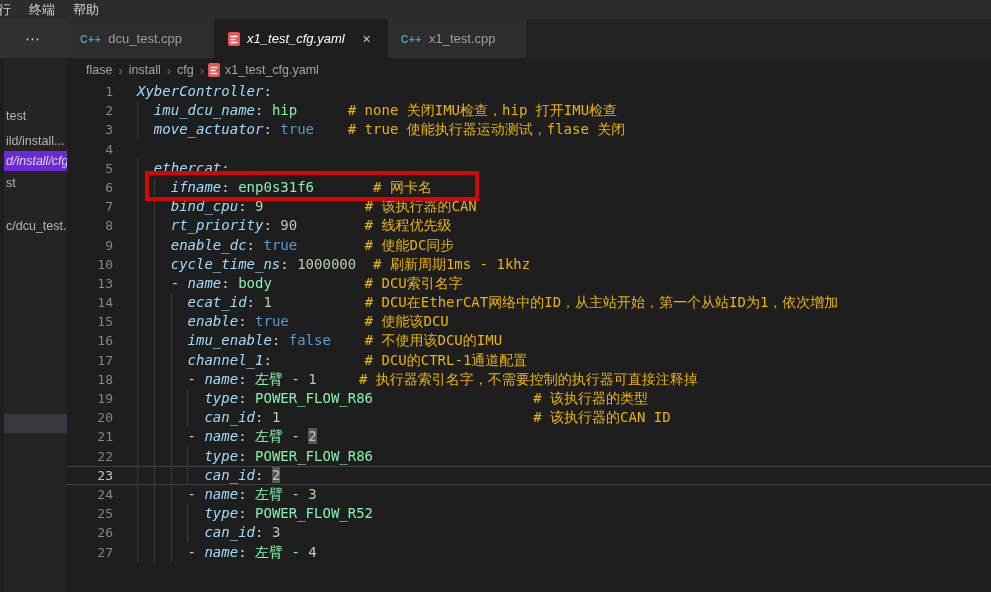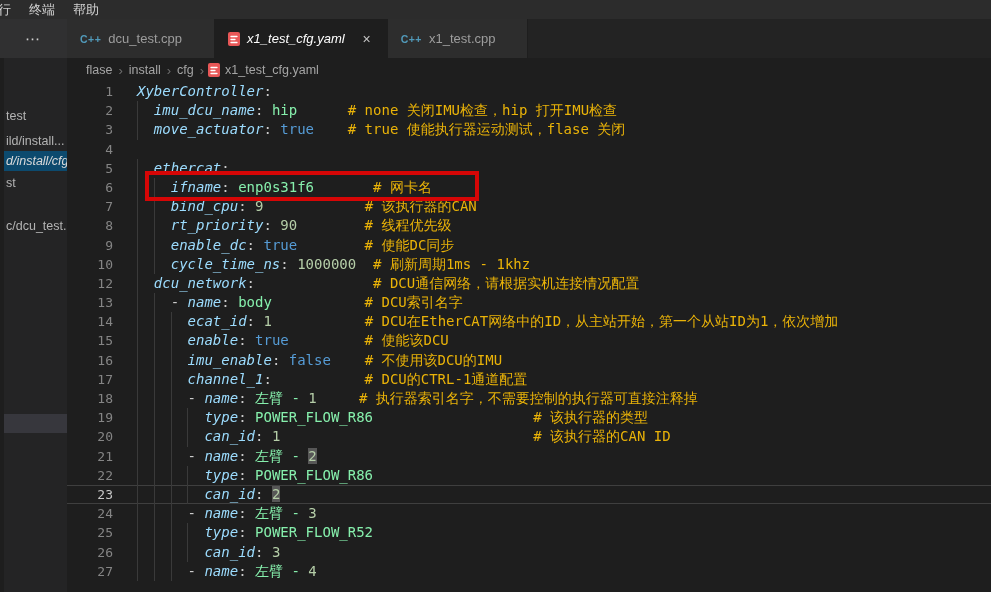--- a/index.html
+++ b/index.html
@@ -13,21 +13,21 @@
   .menu-item.clipped { margin-left:-11px; }
 
   
   .sidebar-header { position:absolute; top:19px; left:0; width:67px; height:39px;
                     background:#303031; display:flex; align-items:center; justify-content:center; }
   .more-dots { color:#cfcfcf; font-size:15px; letter-spacing:2px; }
   .sidebar { position:absolute; top:58px; left:4px; width:67px; bottom:0; background:#242425;
              border-right:2px solid #86efac; overflow:hidden; }
   .side-item { position:absolute; left:0; width:100%; height:20px; line-height:20px;
                font-size:12.5px; color:#b4b4b4; padding-left:2px; white-space:nowrap; overflow:hidden; }
-  .side-item.selected { background:#0c4a6e; color:#dadada; }
+  .side-item.selected { background:#6d28d9; color:#dadada; }
   .side-item.italic { font-style:italic; }
   .side-bar-empty-selection { position:absolute; left:0; width:100%; height:19px; background:#37373d; }
 
   
   .tabstrip { position:absolute; top:19px; left:67px; right:0; height:39px; background:#232323;
               display:flex; }
   .tab { display:flex; align-items:center; height:100%; padding:0 13px; background:#2d2d2d;
          border-right:1px solid #1e1e1e; color:#9d9d9d; font-size:13px; gap:7px; white-space:nowrap; }
   .tab.active { background:#1e1e1e; color:#ffffff; }
   .tab.active .tab-label { font-style:italic; }
@@ -135,21 +135,20 @@
       <div class="code-line"><span class="ln">1</span><span class="line-content"><span class="key">XyberController</span><span class="pun">:</span></span></div>
       <div class="code-line"><span class="ln">2</span><span class="line-content"><span class="guide" style="left: 0px;"></span><span class="sp">  </span><span class="key">imu_dcu_name</span><span class="pun">:</span><span class="sp"> </span><span class="str">hip</span><span class="sp">      </span><span class="cmt"># none 关闭IMU检查，hip 打开IMU检查</span></span></div>
       <div class="code-line"><span class="ln">3</span><span class="line-content"><span class="guide" style="left: 0px;"></span><span class="sp">  </span><span class="key">move_actuator</span><span class="pun">:</span><span class="sp"> </span><span class="kw">true</span><span class="sp">    </span><span class="cmt"># true 使能执行器运动测试，flase 关闭</span></span></div>
       <div class="code-line"><span class="ln">4</span><span class="line-content"></span></div>
       <div class="code-line"><span class="ln">5</span><span class="line-content"><span class="guide" style="left: 0px;"></span><span class="sp">  </span><span class="key">ethercat</span><span class="pun">:</span></span></div>
       <div class="code-line"><span class="ln">6</span><span class="line-content"><span class="guide" style="left: 0px;"></span><span class="guide" style="left: 16.8px;"></span><span class="sp">    </span><span class="key">ifname</span><span class="pun">:</span><span class="sp"> </span><span class="str">enp0s31f6</span><span class="sp">       </span><span class="cmt"># 网卡名</span></span></div>
       <div class="code-line"><span class="ln">7</span><span class="line-content"><span class="guide" style="left: 0px;"></span><span class="guide" style="left: 16.8px;"></span><span class="sp">    </span><span class="key">bind_cpu</span><span class="pun">:</span><span class="sp"> </span><span class="num">9</span><span class="sp">            </span><span class="cmt"># 该执行器的CAN</span></span></div>
       <div class="code-line"><span class="ln">8</span><span class="line-content"><span class="guide" style="left: 0px;"></span><span class="guide" style="left: 16.8px;"></span><span class="sp">    </span><span class="key">rt_priority</span><span class="pun">:</span><span class="sp"> </span><span class="num">90</span><span class="sp">        </span><span class="cmt"># 线程优先级</span></span></div>
       <div class="code-line"><span class="ln">9</span><span class="line-content"><span class="guide" style="left: 0px;"></span><span class="guide" style="left: 16.8px;"></span><span class="sp">    </span><span class="key">enable_dc</span><span class="pun">:</span><span class="sp"> </span><span class="kw">true</span><span class="sp">        </span><span class="cmt"># 使能DC同步</span></span></div>
       <div class="code-line"><span class="ln">10</span><span class="line-content"><span class="guide" style="left: 0px;"></span><span class="guide" style="left: 16.8px;"></span><span class="sp">    </span><span class="key">cycle_time_ns</span><span class="pun">:</span><span class="sp"> </span><span class="num">1000000</span><span class="sp">  </span><span class="cmt"># 刷新周期1ms - 1khz</span></span></div>
-      <div class="code-line"><span class="ln">12</span><span class="line-content"><span class="guide" style="left: 0px;"></span><span class="sp">  </span><span class="key">dcu_network</span><span class="pun">:</span><span class="sp">              </span><span class="cmt"># DCU通信网络，请根据实机连接情况配置</span></span></div>
       <div class="code-line"><span class="ln">13</span><span class="line-content"><span class="guide" style="left: 0px;"></span><span class="guide" style="left: 16.8px;"></span><span class="sp">    </span><span class="pun">- </span><span class="key">name</span><span class="pun">:</span><span class="sp"> </span><span class="str">body</span><span class="sp">           </span><span class="cmt"># DCU索引名字</span></span></div>
       <div class="code-line"><span class="ln">14</span><span class="line-content"><span class="guide" style="left: 0px;"></span><span class="guide" style="left: 16.8px;"></span><span class="guide" style="left: 33.6px;"></span><span class="sp">      </span><span class="key">ecat_id</span><span class="pun">:</span><span class="sp"> </span><span class="num">1</span><span class="sp">           </span><span class="cmt"># DCU在EtherCAT网络中的ID，从主站开始，第一个从站ID为1，依次增加</span></span></div>
       <div class="code-line"><span class="ln">15</span><span class="line-content"><span class="guide" style="left: 0px;"></span><span class="guide" style="left: 16.8px;"></span><span class="guide" style="left: 33.6px;"></span><span class="sp">      </span><span class="key">enable</span><span class="pun">:</span><span class="sp"> </span><span class="kw">true</span><span class="sp">         </span><span class="cmt"># 使能该DCU</span></span></div>
       <div class="code-line"><span class="ln">16</span><span class="line-content"><span class="guide" style="left: 0px;"></span><span class="guide" style="left: 16.8px;"></span><span class="guide" style="left: 33.6px;"></span><span class="sp">      </span><span class="key">imu_enable</span><span class="pun">:</span><span class="sp"> </span><span class="kw">false</span><span class="sp">    </span><span class="cmt"># 不使用该DCU的IMU</span></span></div>
       <div class="code-line"><span class="ln">17</span><span class="line-content"><span class="guide" style="left: 0px;"></span><span class="guide" style="left: 16.8px;"></span><span class="guide" style="left: 33.6px;"></span><span class="sp">      </span><span class="key">channel_1</span><span class="pun">:</span><span class="sp">           </span><span class="cmt"># DCU的CTRL-1通道配置</span></span></div>
       <div class="code-line"><span class="ln">18</span><span class="line-content"><span class="guide" style="left: 0px;"></span><span class="guide" style="left: 16.8px;"></span><span class="guide" style="left: 33.6px;"></span><span class="sp">      </span><span class="pun">- </span><span class="key">name</span><span class="pun">:</span><span class="sp"> </span><span class="str">左臂 - </span><span class="num">1</span><span class="sp">     </span><span class="cmt"># 执行器索引名字，不需要控制的执行器可直接注释掉</span></span></div>
       <div class="code-line"><span class="ln">19</span><span class="line-content"><span class="guide" style="left: 0px;"></span><span class="guide" style="left: 16.8px;"></span><span class="guide" style="left: 33.6px;"></span><span class="guide" style="left: 50.4px;"></span><span class="sp">        </span><span class="key">type</span><span class="pun">:</span><span class="sp"> </span><span class="str">POWER_FLOW_R86</span><span class="sp">                   </span><span class="cmt"># 该执行器的类型</span></span></div>
       <div class="code-line"><span class="ln">20</span><span class="line-content"><span class="guide" style="left: 0px;"></span><span class="guide" style="left: 16.8px;"></span><span class="guide" style="left: 33.6px;"></span><span class="guide" style="left: 50.4px;"></span><span class="sp">        </span><span class="key">can_id</span><span class="pun">:</span><span class="sp"> </span><span class="num">1</span><span class="sp">                              </span><span class="cmt"># 该执行器的CAN ID</span></span></div>
       <div class="code-line"><span class="ln">21</span><span class="line-content"><span class="guide" style="left: 0px;"></span><span class="guide" style="left: 16.8px;"></span><span class="guide" style="left: 33.6px;"></span><span class="sp">      </span><span class="pun">- </span><span class="key">name</span><span class="pun">:</span><span class="sp"> </span><span class="str">左臂 - </span><span class="num hl">2</span></span></div>
       <div class="code-line"><span class="ln">22</span><span class="line-content"><span class="guide" style="left: 0px;"></span><span class="guide" style="left: 16.8px;"></span><span class="guide" style="left: 33.6px;"></span><span class="guide" style="left: 50.4px;"></span><span class="sp">        </span><span class="key">type</span><span class="pun">:</span><span class="sp"> </span><span class="str">POWER_FLOW_R86</span></span></div>

